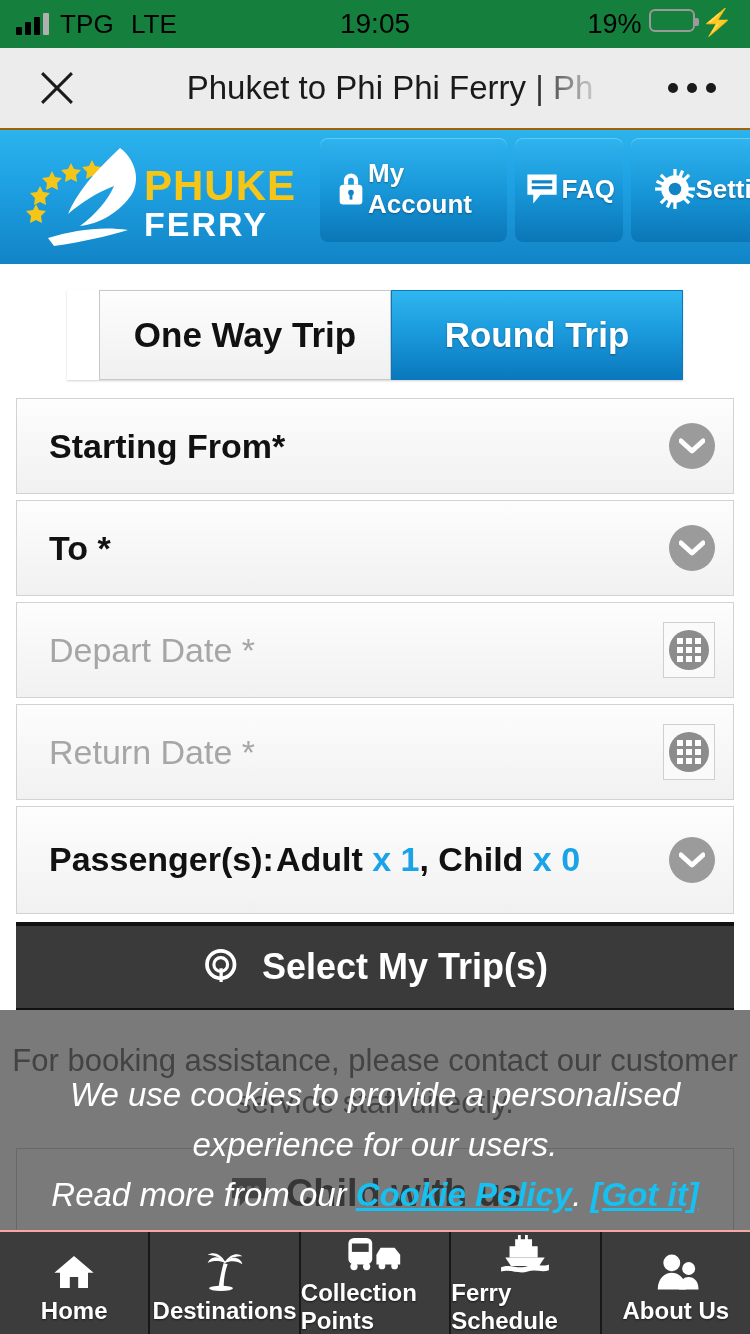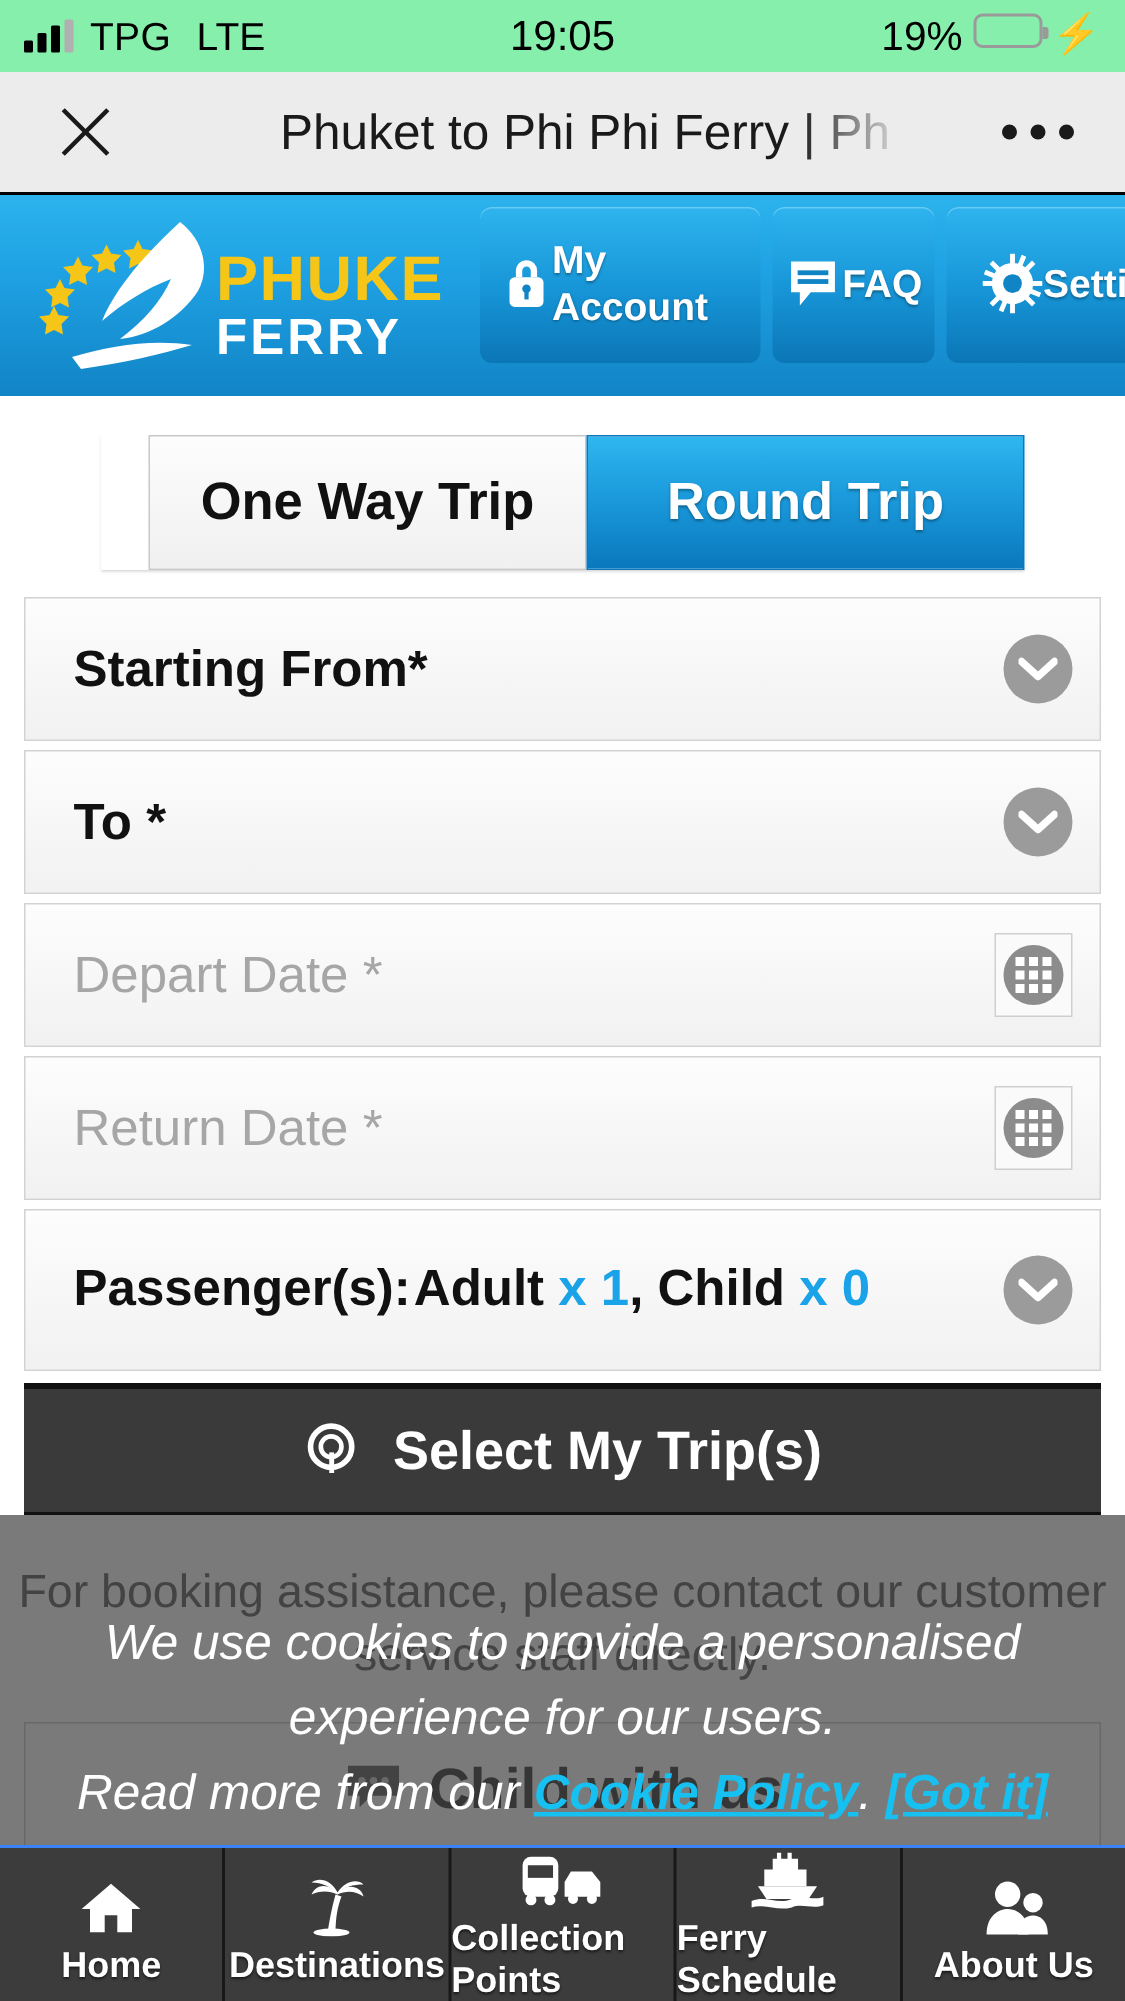--- a/index.html
+++ b/index.html
@@ -6,21 +6,21 @@
   html, body {
     width: 750px; height: 1334px;
     font-family: "Liberation Sans", sans-serif;
     background: #ffffff;
     overflow: hidden;
   }
   #app { position: relative; width: 750px; height: 1334px; overflow: hidden; }
 
   
   .statusbar {
-    height: 48px; background: #86efac;
+    height: 48px; background: #15803d;
     display: flex; align-items: center; position: relative;
     padding: 0 16px; font-size: 27px; color: #000;
   }
   .sb-left { display: flex; align-items: center; gap: 11px; }
   .bars { display: flex; align-items: flex-end; gap: 3px; height: 22px; }
   .bars i { display: block; width: 6px; background: #000; border-radius: 1px; }
   .bars i:nth-child(1) { height: 8px; }
   .bars i:nth-child(2) { height: 13px; }
   .bars i:nth-child(3) { height: 18px; }
   .bars i:nth-child(4) { height: 22px; background: #b0b0b0; }
@@ -43,21 +43,21 @@
     content: ""; position: absolute; right: -6px; top: 7px;
     width: 4px; height: 8px; background: #9a9a9a; border-radius: 0 2px 2px 0;
   }
   .batt .fill { height: 100%; width: 22%; background: #ffcc00; border-radius: 2px; }
   .bolt { font-size: 26px; line-height: 1; }
 
   
   .navbar {
     height: 82px; background: #ececec;
     display: flex; align-items: center; padding: 0 34px;
-    border-bottom: 2px solid #000000; position: relative;
+    border-bottom: 2px solid #a16207; position: relative;
   }
   .close-x {
     width: 46px; height: 46px; position: relative; flex: 0 0 auto;
   }
   .close-x::before, .close-x::after {
     content: ""; position: absolute; left: 50%; top: 50%;
     width: 42px; height: 3px; background: #1a1a1a;
   }
   .close-x::before { transform: translate(-50%,-50%) rotate(45deg); }
   .close-x::after  { transform: translate(-50%,-50%) rotate(-45deg); }
@@ -171,21 +171,21 @@
     position: absolute; left: 0; right: 0; top: 60px; z-index: 6;
     text-align: center; color: #fff; font-size: 33px; line-height: 1.52;
     padding: 0 15px;
     font-style: italic;
   }
   .cookie a { color: #16c0f0; text-decoration: underline; font-weight: bold; }
 
   
   .bottomnav {
     position: absolute; left: 0; bottom: 0; width: 750px; height: 104px;
-    background: #3c3c3c; display: flex; border-top: 2px solid #3b82f6; z-index: 10;
+    background: #3c3c3c; display: flex; border-top: 2px solid #fca5a5; z-index: 10;
   }
   .bn-item {
     flex: 1; display: flex; flex-direction: column; align-items: center;
     justify-content: center; gap: 6px; color: #fff;
     border-right: 2px solid #181818; padding-top: 4px;
   }
   .bn-item:last-child { border-right: none; }
   .bn-ico { height: 46px; display: flex; align-items: flex-end; }
   .bn-lbl { font-size: 24px; font-weight: bold; text-shadow: 0 1px 2px rgba(0,0,0,.6); }
 </style>

